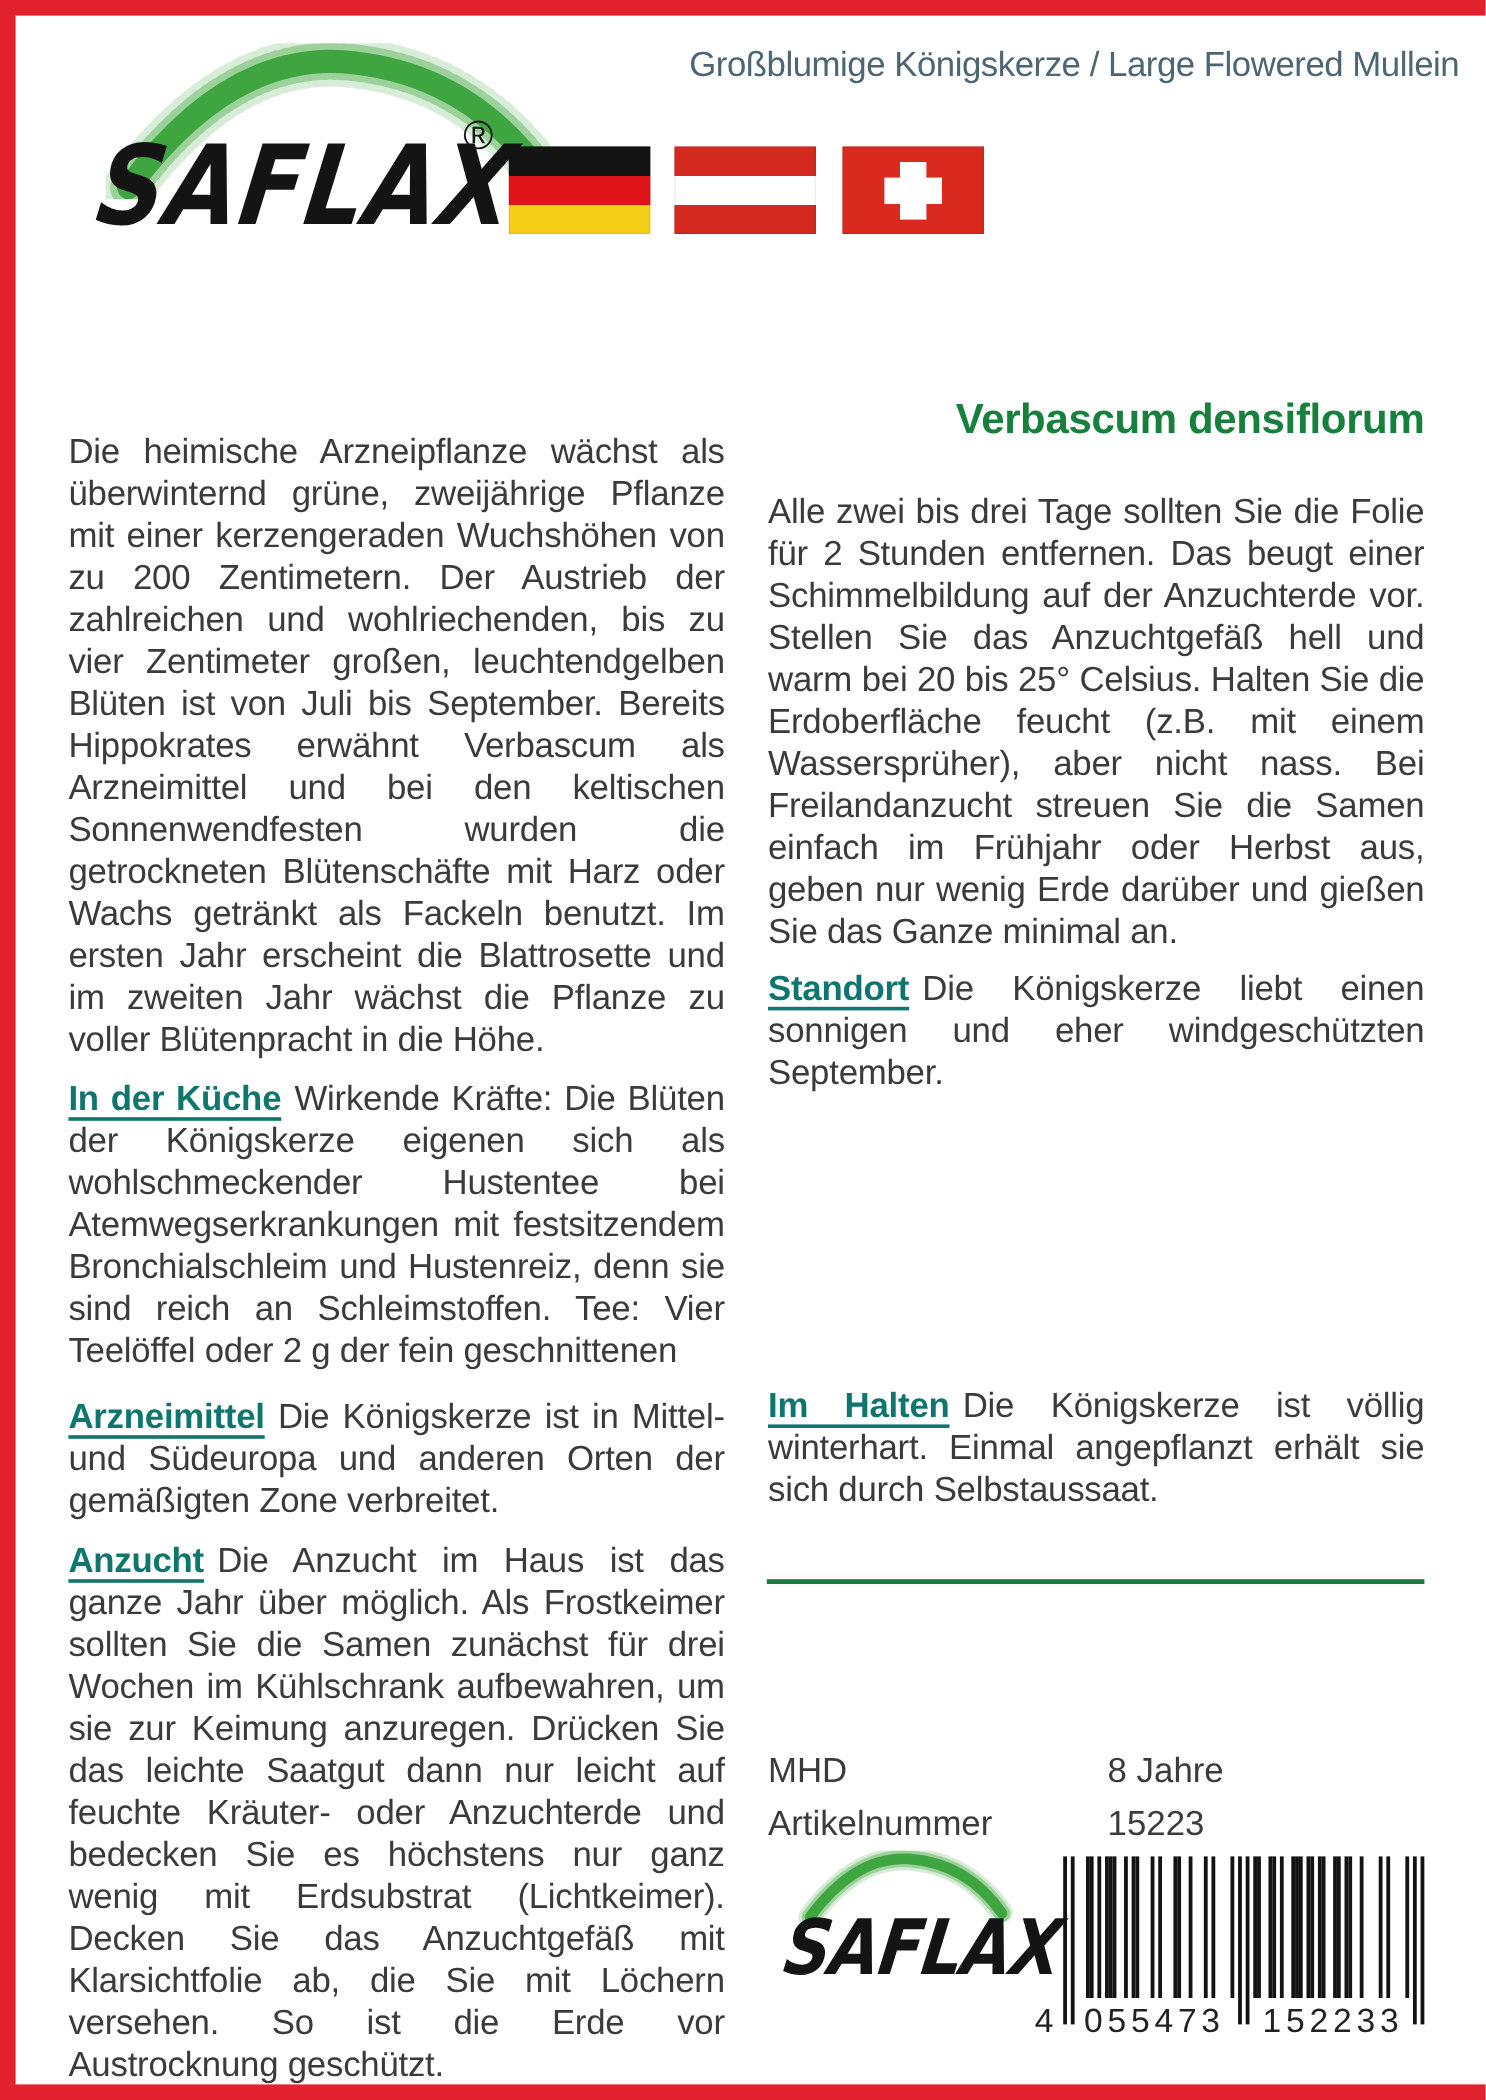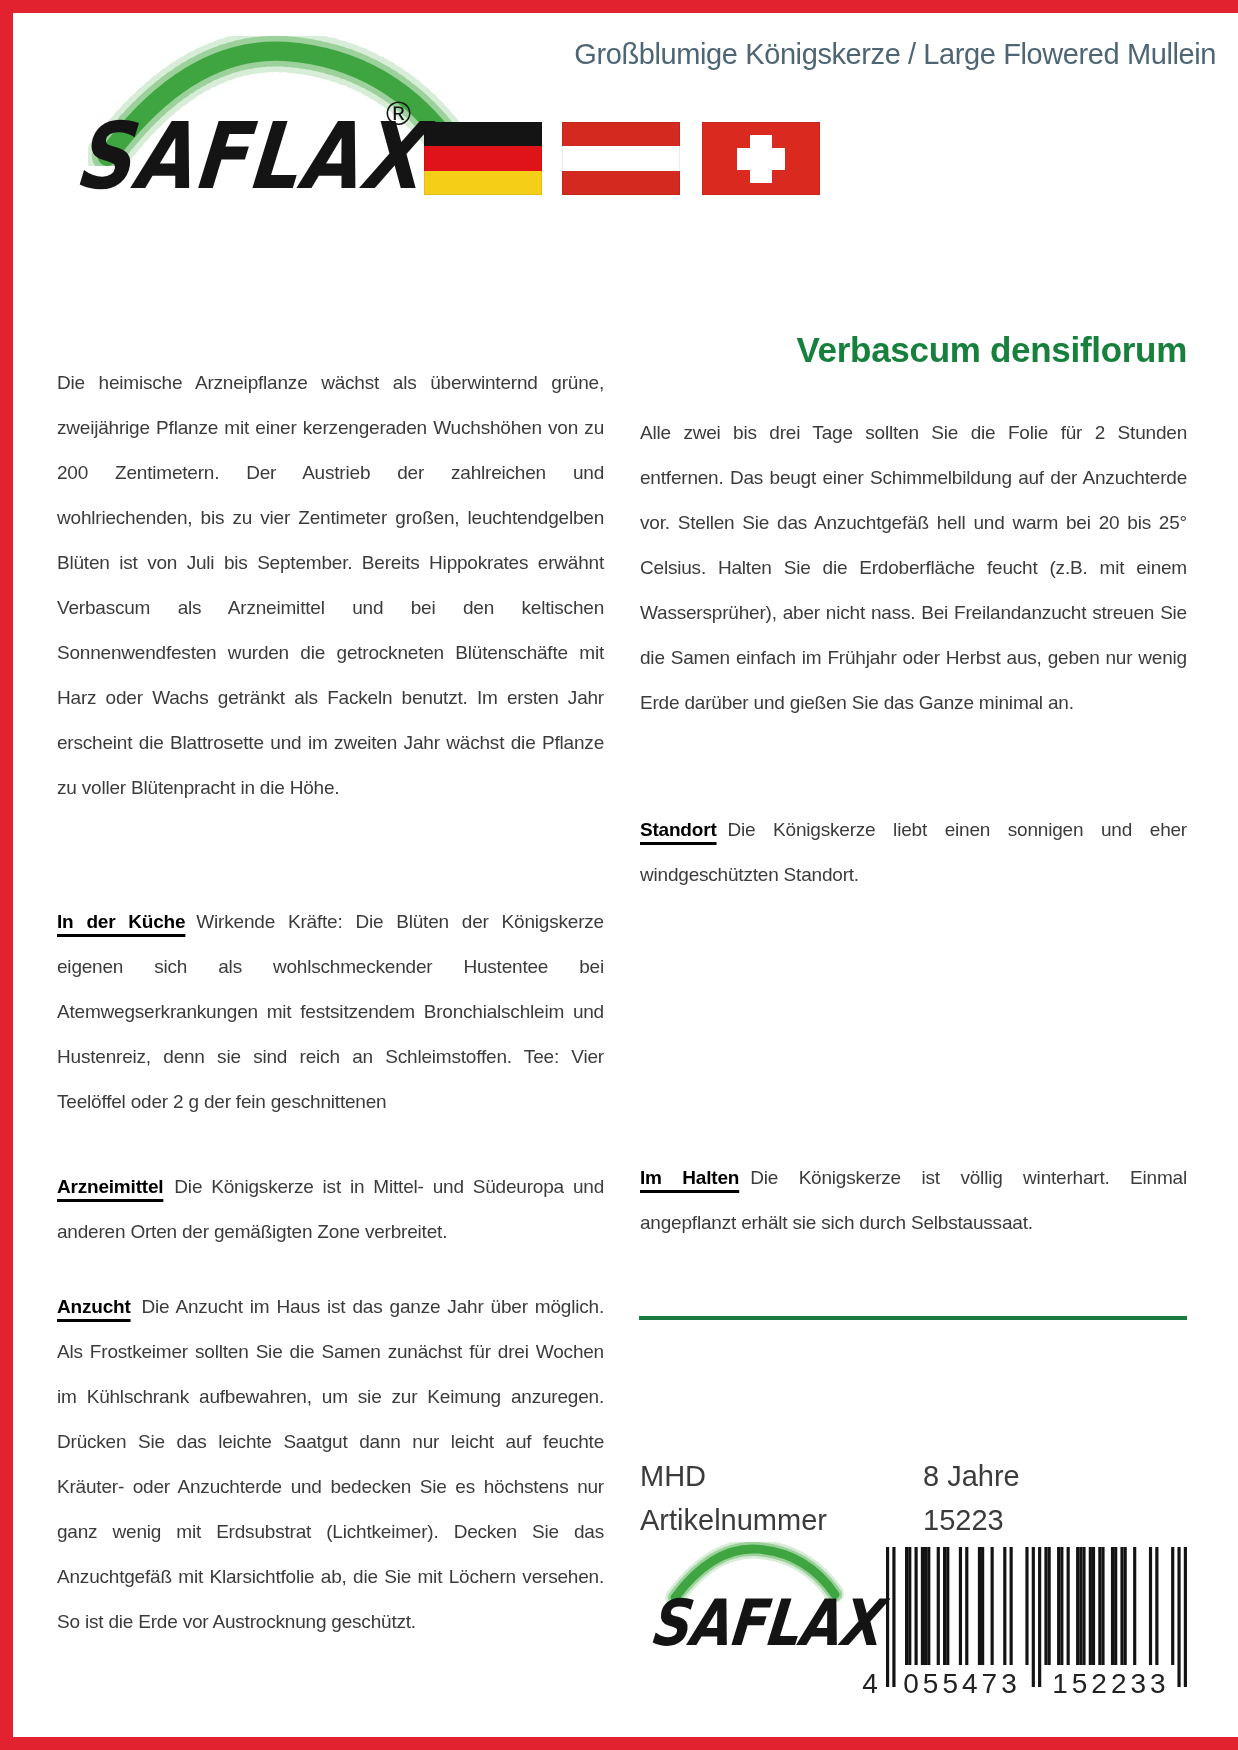--- a/index.html
+++ b/index.html
@@ -23,23 +23,23 @@
   .flag-ch{left:702px;background:#da291e;}
   .flag-ch .ch-v{position:absolute;left:50%;top:50%;width:22px;height:48px;background:#fff;transform:translate(-50%,-50%);}
   .flag-ch .ch-h{position:absolute;left:50%;top:50%;width:48px;height:22px;background:#fff;transform:translate(-50%,-50%);}
 
   
   .abs{position:absolute;margin:0;}
   .col-l{left:57px;width:547px;}
   .col-r{left:640px;width:547px;margin-top:48px;}
   .page-title{font-size:37px;line-height:40px;font-weight:bold;color:#17803d;letter-spacing:-0.3px;}
   .latin-title{font-size:35px;line-height:38px;color:#17803d;text-align:right;letter-spacing:-0.3px;}
-  .body-text{font-size:19px;line-height:45px;color:#3b3b3b;text-align:justify;
+  .body-text{font-size:29px;line-height:35px;color:#3b3b3b;text-align:justify;
              letter-spacing:-0.2px;hyphens:auto;-webkit-hyphens:auto;}
-  .sec-head{color:#000000;font-weight:bold;text-decoration:underline;
+  .sec-head{color:#0f766e;font-weight:bold;text-decoration:underline;
             text-decoration-thickness:3px;text-underline-offset:6px;margin-right:11px;}
 
   
   .sep-line{position:absolute;left:639px;top:1316px;width:548px;height:4px;background:#1b7a3e;}
   .meta-row{position:absolute;left:640px;font-size:29px;color:#3b3b3b;line-height:31px;}
   .meta-label{display:inline-block;width:283px;}
   .arch-footer{position:absolute;left:660px;top:1542px;width:190px;height:60px;}
   .brand-footer{position:absolute;left:650px;top:1602px;font-size:54px;letter-spacing:-1px;}
   .barcode-wrap{position:absolute;left:860px;top:1545px;width:335px;height:152px;}
   #barcode-svg rect{fill:#131313;}
@@ -74,21 +74,21 @@
   <p class="abs col-l body-text" style="top:899px" lang="de"><span class="sec-head">In der Küche</span><span>Wirkende Kräfte: Die Blüten der Königskerze eigenen sich als wohlschmeckender Hustentee bei Atemwegserkrankungen mit festsitzendem Bronchialschleim und Hustenreiz, denn sie sind reich an Schleimstoffen. Tee: Vier Teelöffel oder 2 g der fein geschnittenen</span></p>
 
   <p class="abs col-l body-text" style="top:1164px" lang="de"><span class="sec-head">Arzneimittel</span><span>Die Königskerze ist in Mittel- und Südeuropa und anderen Orten der gemäßigten Zone verbreitet.</span></p>
 
   <p class="abs col-l body-text" style="top:1284px" lang="de"><span class="sec-head">Anzucht</span><span>Die Anzucht im Haus ist das ganze Jahr über möglich. Als Frostkeimer sollten Sie die Samen zunächst für drei Wochen im Kühlschrank aufbewahren, um sie zur Keimung anzuregen. Drücken Sie das leichte Saatgut dann nur leicht auf feuchte Kräuter- oder Anzuchterde und bedecken Sie es höchstens nur ganz wenig mit Erdsubstrat (Lichtkeimer). Decken Sie das Anzuchtgefäß mit Klarsichtfolie ab, die Sie mit Löchern versehen. So ist die Erde vor Austrocknung geschützt.</span></p>
 
   <h2 class="abs col-r latin-title" style="top:283px">Verbascum densiflorum</h2>
 
   <p class="abs col-r body-text" style="top:362px" lang="de">Alle zwei bis drei Tage sollten Sie die Folie für 2 Stunden entfernen. Das beugt einer Schimmelbildung auf der Anzuchterde vor. Stellen Sie das Anzuchtgefäß hell und warm bei 20 bis 25° Celsius. Halten Sie die Erdoberfläche feucht (z.B. mit einem Wassersprüher), aber nicht nass. Bei Freilandanzucht streuen Sie die Samen einfach im Frühjahr oder Herbst aus, geben nur wenig Erde darüber und gießen Sie das Ganze minimal an.</p>
 
-  <p class="abs col-r body-text" style="top:759px" lang="de"><span class="sec-head">Standort</span><span>Die Königskerze liebt einen sonnigen und eher windgeschützten Standort.</span></p>
+  <p class="abs col-r body-text" style="top:759px" lang="de"><span class="sec-head">Standort</span><span>Die Königskerze liebt einen sonnigen und eher windgeschützten September.</span></p>
 
 
   <p class="abs col-r body-text" style="top:1107px" lang="de"><span class="sec-head">Im Halten</span><span>Die Königskerze ist völlig winterhart. Einmal angepflanzt erhält sie sich durch Selbstaussaat.</span></p>
 
   <div class="sep-line"></div>
 
   <div class="meta-row" style="top:1461px">
     <span class="meta-label">MHD</span><span>8 Jahre</span>
   </div>
   <div class="meta-row" style="top:1505px">

